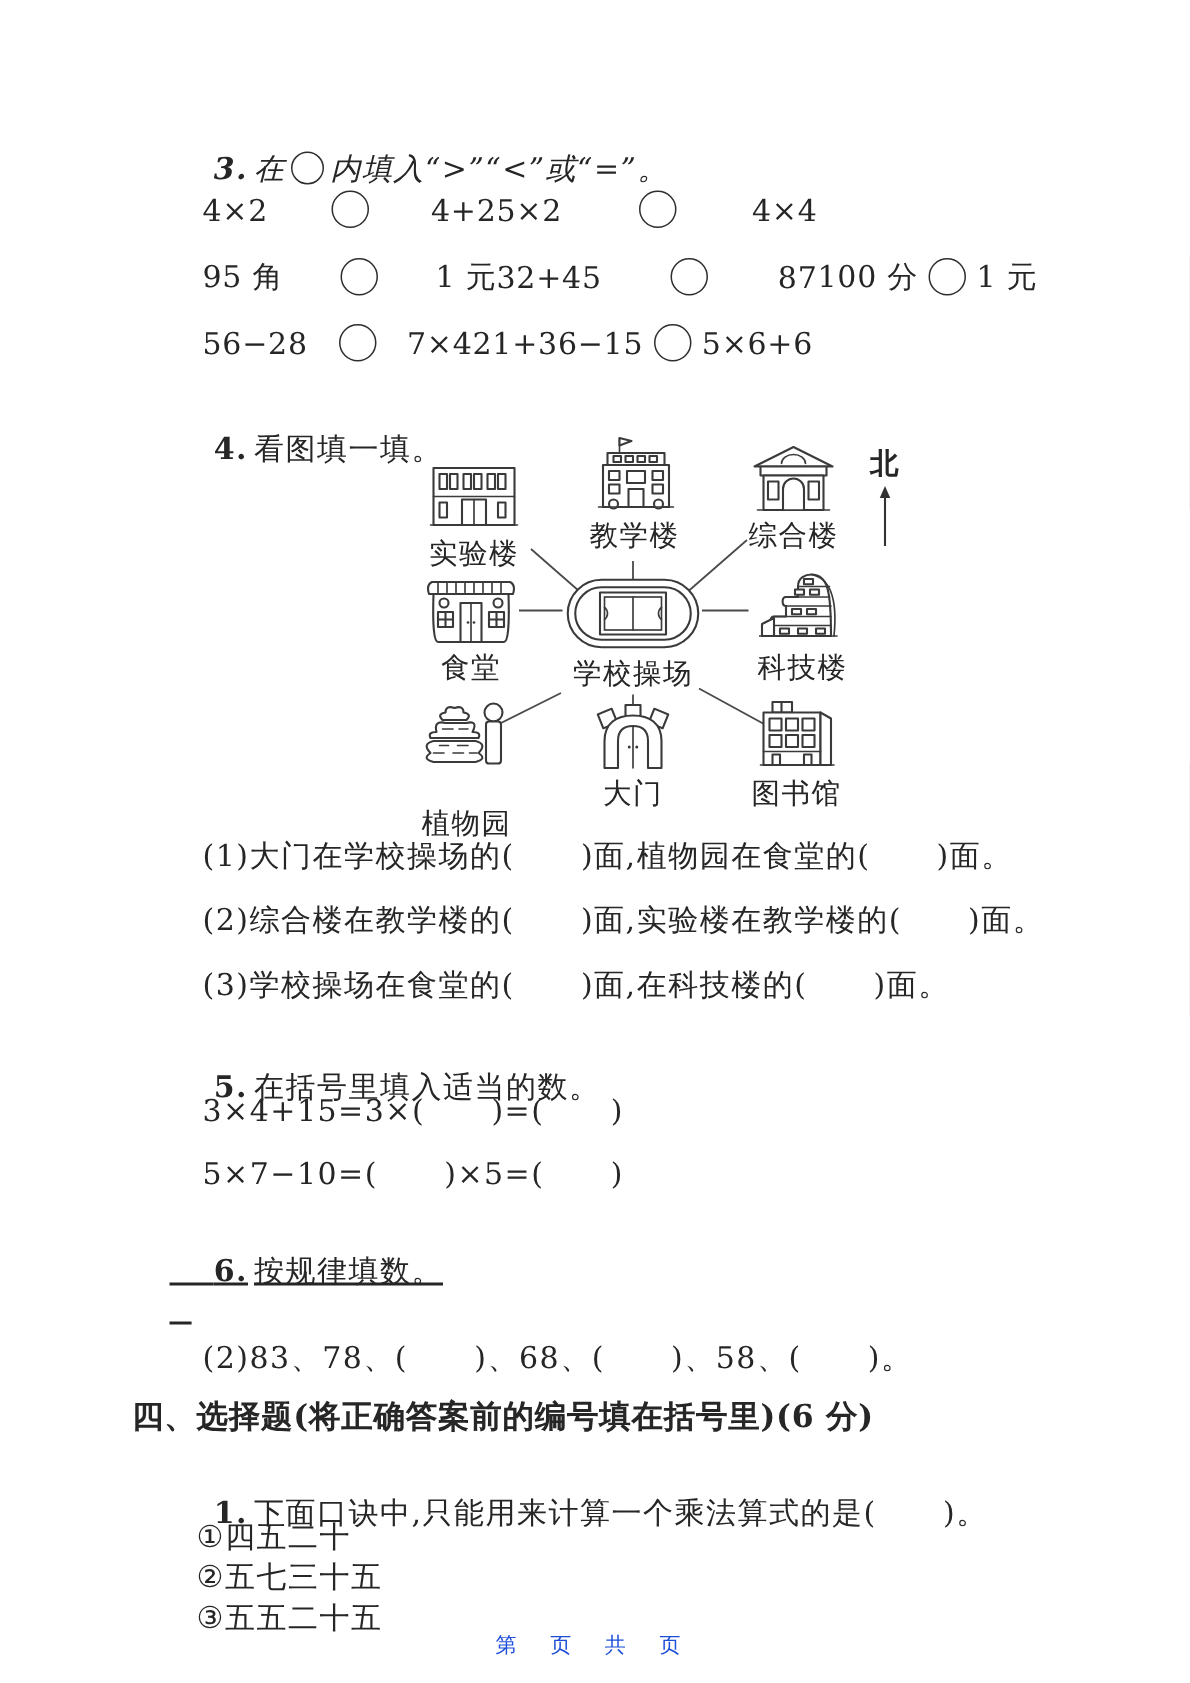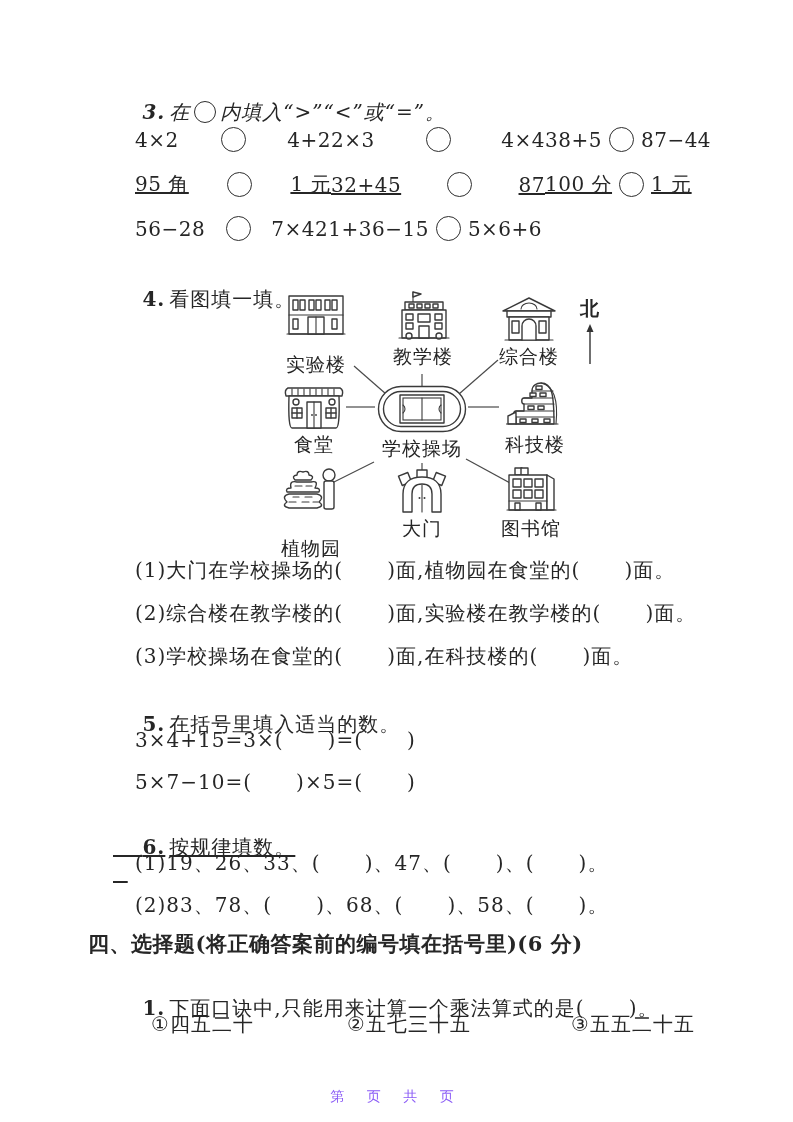--- a/index.html
+++ b/index.html
@@ -32,48 +32,45 @@
     align-items:center;z-index:1;
   }
   .cell .blabel{font-size:19px;letter-spacing:1px;margin-top:2px;white-space:pre;}
   .north{position:absolute;display:flex;flex-direction:column;align-items:center;z-index:1;}
   .north .nchar{font-size:19px;font-weight:bold;}
   .sec-header{font-size:21px;font-weight:bold;letter-spacing:0.5px;white-space:pre;}
   .opt-row{display:flex;font-size:20px;letter-spacing:1px;}
   .footer{
     width:100%;text-align:center;
     font-family:"DejaVu Sans",sans-serif;
-    font-size:14px;color:#8b5cf6;letter-spacing:9px;white-space:pre;
+    font-size:14px;color:#1d4ed8;letter-spacing:9px;white-space:pre;
   }
   .icon svg{display:block;}
   .ic{stroke:#3a3a3a;fill:#fff;stroke-width:1.4;stroke-linejoin:round;stroke-linecap:round;}
   .ic-thin{stroke:#3a3a3a;fill:none;stroke-width:1.1;stroke-linecap:round;}
 </style>
 </head>
 <body>
 
 <div class="page">
 
   <div class="abs qtitle" style="left:113px;top:75px;font-style:italic;">
     <span class="qnum">3.</span><span>在</span><span class="circle small"></span><span>内填入“&gt;”“&lt;”或“=”。</span>
   </div>
 
   <div class="abs cmp-row" style="left:135px;top:127px;">
     <div class="cmp" style="width:196px">
       <span>4×2</span><span class="circle"></span><span>4+2</span>
     </div>
     <div class="cmp" style="width:214px">
-      <span>2×3</span><span class="circle"></span><span>4×4</span>
-    </div>
-    <div class="cmp">
-      <span>38+5</span><span class="circle"></span><span>87−44</span>
-    </div>
-  </div>
-
-  <div class="abs cmp-row" style="left:135px;top:171px;text-decoration:underline;">
+      <span>5×2</span><span class="circle"></span><span>4×4</span>
+    </div>
+  </div>
+
+  <div class="abs cmp-row" style="left:135px;top:171px;">
     <div class="cmp" style="width:196px">
       <span>95 角</span><span class="circle"></span><span>1 元</span>
     </div>
     <div class="cmp" style="width:214px">
       <span>32+45</span><span class="circle"></span><span>87</span>
     </div>
     <div class="cmp">
       <span>100 分</span><span class="circle"></span><span>1 元</span>
     </div>
   </div>
@@ -98,21 +95,21 @@
         <line x1="160" y1="84" x2="160" y2="97"></line>
         <line x1="197" y1="104" x2="236" y2="70"></line>
         <line x1="84" y1="117" x2="113" y2="117"></line>
         <line x1="206" y1="117" x2="237" y2="117"></line>
         <line x1="112" y1="172" x2="66" y2="195"></line>
         <line x1="160" y1="173" x2="160" y2="187"></line>
         <line x1="204" y1="169" x2="248" y2="193"></line>
       </g>
     </svg>
 
-    <div class="cell" style="left:12px;top:0;width:84px;gap:12px;">
+    <div class="cell" style="left:12px;top:16px;width:84px;">
       <span class="icon">
         <svg width="62" height="48" viewBox="0 0 62 48">
           <rect class="ic" x="4" y="6" width="54" height="38"></rect>
           <line class="ic-thin" x1="4" y1="25" x2="58" y2="25"></line>
           <g class="ic" stroke-width="1.1">
             <rect x="8" y="10" width="5" height="10"></rect>
               <rect x="15" y="10" width="5" height="10"></rect>
             <rect x="24" y="10" width="5" height="10"></rect>
               <rect x="31" y="10" width="5" height="10"></rect>
             <rect x="40" y="10" width="5" height="10"></rect>
@@ -325,30 +322,29 @@
 
   <div class="abs qtitle" style="left:113px;top:687px;">
     <span class="qnum">5.</span><span>在括号里填入适当的数。</span>
   </div>
   <div class="abs line" style="left:135px;top:728px;">3×4+15=3×(      )=(      )</div>
   <div class="abs line" style="left:135px;top:770px;">5×7−10=(      )×5=(      )</div>
 
   <div class="abs qtitle" style="left:113px;top:810px;text-decoration:underline;">
     <span class="qnum">6.</span><span>按规律填数。</span>
   </div>
-  <div class="abs line" style="left:135px;top:850px;">(1)19、26、33、(      )、47、(      )、(      )。</div>
   <div class="abs line" style="left:135px;top:892px;">(2)83、78、(      )、68、(      )、58、(      )。</div>
 
   <div class="abs sec-header" style="left:88px;top:930px;text-align:right;">四、选择题(将正确答案前的编号填在括号里)(6 分)</div>
 
   <div class="abs qtitle" style="left:113px;top:971px;">
     <span class="qnum">1.</span><span>下面口诀中,只能用来计算一个乘法算式的是(      )。</span>
   </div>
 
-  <div class="abs opt-row" style="left:151px;top:1011px;">
+  <div class="abs opt-row" style="left:131px;top:1011px;flex-direction:column;">
     <span style="width:196px;white-space:pre;">①四五二十</span>
     <span style="width:224px;white-space:pre;">②五七三十五</span>
     <span style="white-space:pre;">③五五二十五</span>
   </div>
 
   <div class="abs footer" style="left:0;top:1088px;">第 页 共 页</div>
 
 </div>
 
 </body></html>

